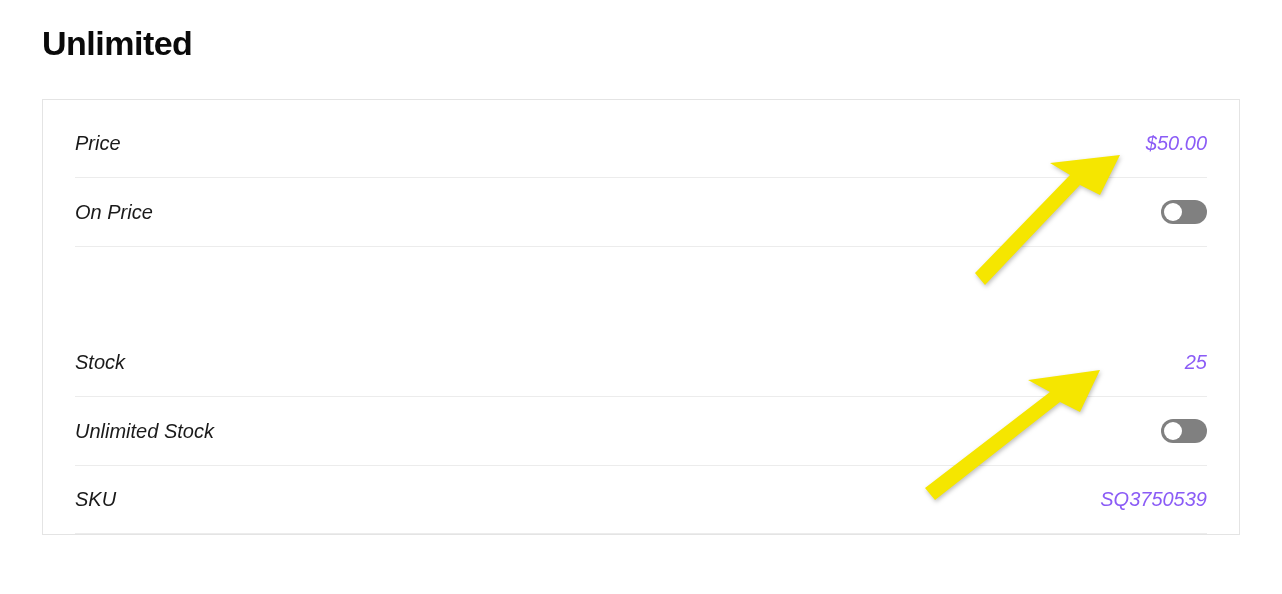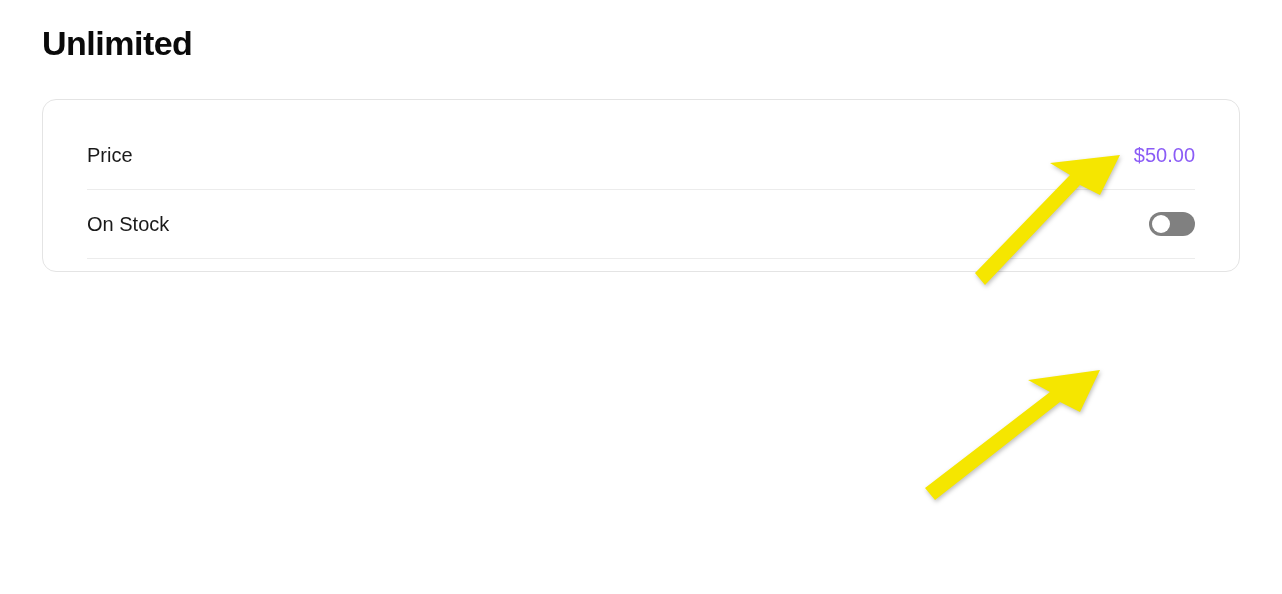--- a/index.html
+++ b/index.html
@@ -17,22 +17,23 @@
     }
     .page-title {
       font-size: 34px;
       font-weight: 700;
       color: #0a0a0a;
       letter-spacing: -0.5px;
       margin-bottom: 36px;
     }
     .panel {
       border: 1px solid #e4e4e4;
-      border-radius: 14px;
-      padding: 12px;
+      border-radius: 0;
+      padding: 0;
+      font-style: italic;
     }
     .group {
       padding: 0 32px;
     }
     .group + .group {
       margin-top: 72px;
     }
     .row {
       display: flex;
       justify-content: space-between;
@@ -86,27 +87,43 @@
 <h1 class="page-title">Unlimited</h1>
 
 <div class="panel">
 
   <div class="group">
     <div class="row">
       <span class="row-label">Price</span>
       <span class="row-value">$50.00</span>
     </div>
     <div class="row">
-      <span class="row-label">On Stock</span>
+      <span class="row-label">On Price</span>
       <div class="toggle">
         <div class="toggle-knob"></div>
       </div>
     </div>
   </div>
 
+  <div class="group">
+    <div class="row">
+      <span class="row-label">Stock</span>
+      <span class="row-value">25</span>
+    </div>
+    <div class="row">
+      <span class="row-label">Unlimited Stock</span>
+      <div class="toggle">
+        <div class="toggle-knob"></div>
+      </div>
+    </div>
+    <div class="row">
+      <span class="row-label">SKU</span>
+      <span class="row-value">SQ3750539</span>
+    </div>
+  </div>
 
 </div>
 
 <svg class="arrow" style="left:970px; top:155px;" width="150" height="130" viewBox="0 0 150 130">
   <polygon points="150,0 130,40 110,30 15,130 5,118 100,20 80,8"></polygon>
 </svg>
 <svg class="arrow" style="left:920px; top:370px;" width="180" height="130" viewBox="0 0 180 130">
   <polygon points="180,0 160,42 140,32 15,130 5,118 130,22 108,10"></polygon>
 </svg>
 

